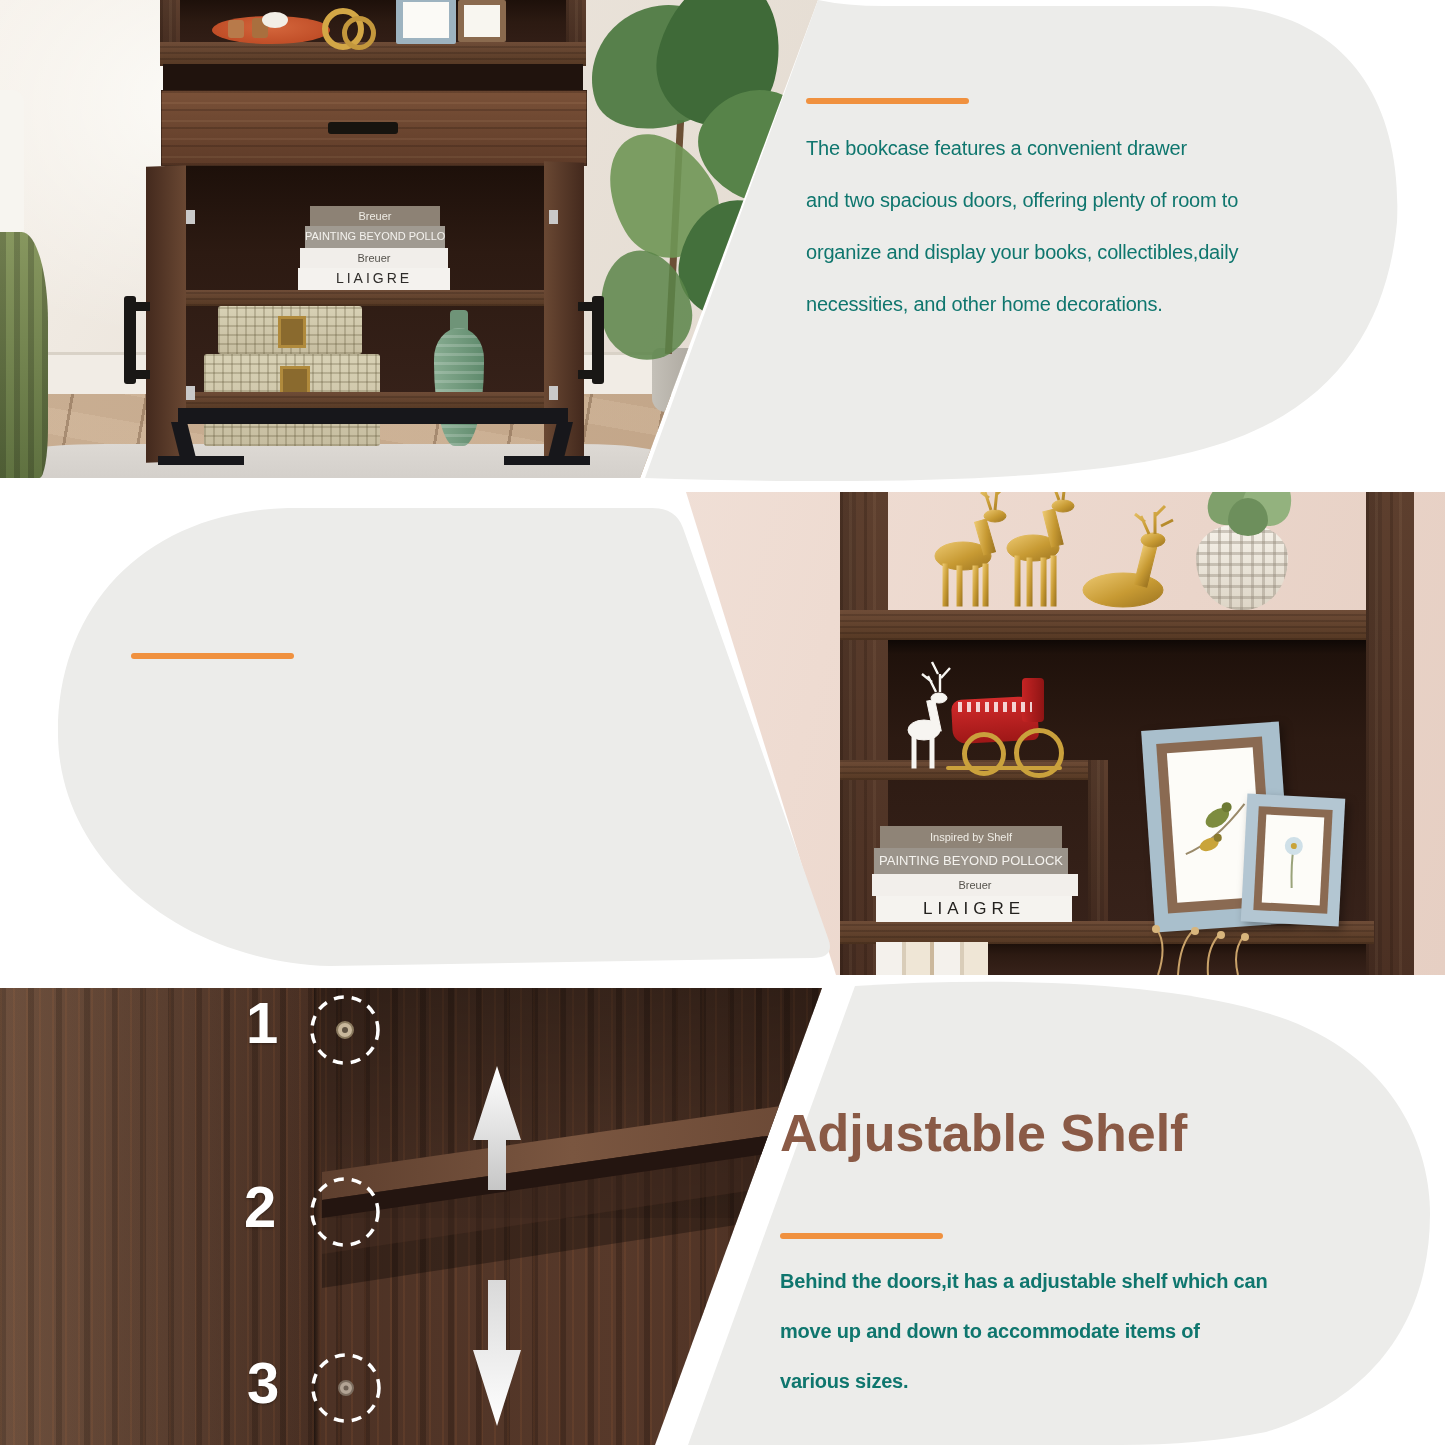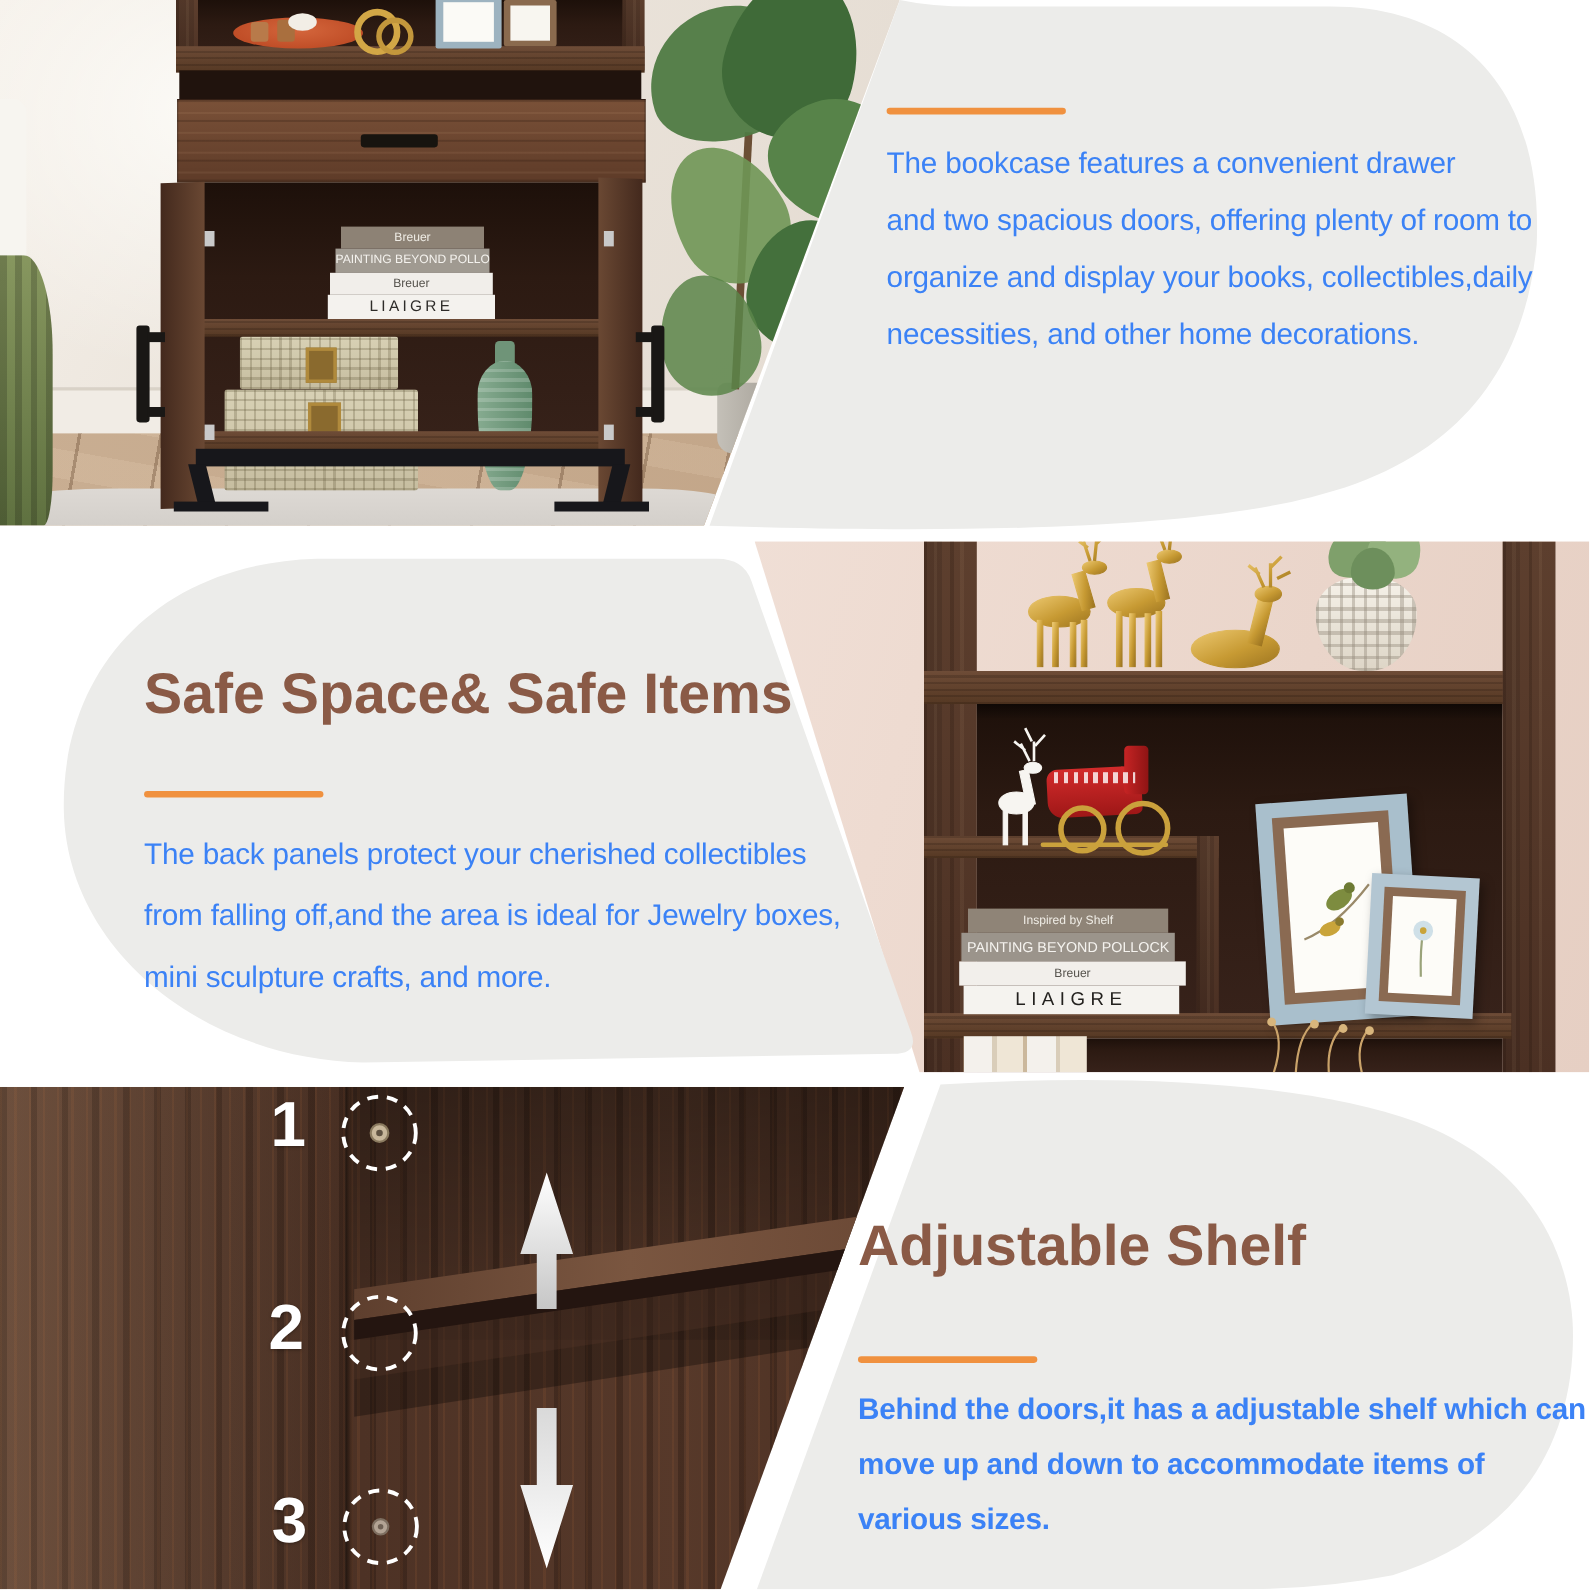--- a/index.html
+++ b/index.html
@@ -32,21 +32,21 @@
     repeating-linear-gradient(90deg,rgba(140,85,50,.22) 0 2px,rgba(0,0,0,0) 2px 13px),
     linear-gradient(90deg,#5d4030,#4d3225 40%,#57392a 75%,#4a2f22);}
   .interiorDark{background:linear-gradient(180deg,#1d100a 0%,#2c1a12 35%,#37221a 100%);}
   
   .blobs{position:absolute;left:0;top:0;pointer-events:none;}
   
   .tb{position:absolute;}
   .title{margin:0;white-space:pre-line;font-weight:700;font-size:52px;line-height:66px;
          color:#8a5a46;letter-spacing:0;}
   .rule{width:163px;height:6px;background:#f0913f;border-radius:3px;}
-  .bodytext{margin:0;white-space:pre-line;font-weight:400;font-size:27px;color:#3b82f6;letter-spacing:-.2px;}
+  .bodytext{margin:0;white-space:pre-line;font-weight:400;font-size:20px;color:#0f766e;letter-spacing:-.2px;}
   #tb-storage{left:806px;top:78px;}
   #tb-storage .rule{margin-top:20px;}
   #tb-storage .bodytext{margin-top:18px;line-height:52px;}
   #tb-safe{left:131px;top:598px;}
   #tb-safe .rule{margin-top:55px;}
   #tb-safe .bodytext{margin-top:23px;line-height:56px;}
   #tb-adjust{left:780px;top:1100px;}
   #tb-adjust .rule{margin-top:67px;}
   #tb-adjust .bodytext{margin-top:17px;line-height:50px;font-weight:bold;}
   
@@ -304,25 +304,21 @@
 
   <div class="tb" id="tb-storage">
     <div class="rule"></div>
     <p class="bodytext">The bookcase features a convenient drawer
 and two spacious doors, offering plenty of room to
 organize and display your books, collectibles,daily
 necessities, and other home decorations.</p>
   </div>
 
   <div class="tb" id="tb-safe">
-    <h2 class="title">Safe Space&amp; Safe Items</h2>
     <div class="rule"></div>
-    <p class="bodytext">The back panels protect your cherished collectibles
-from falling off,and the area is ideal for Jewelry boxes,
-mini sculpture crafts, and more.</p>
   </div>
 
   <div class="tb" id="tb-adjust">
     <h2 class="title">Adjustable Shelf</h2>
     <div class="rule"></div>
     <p class="bodytext">Behind the doors,it has a adjustable shelf which can
 move up and down to accommodate items of
 various sizes.</p>
   </div>
 

